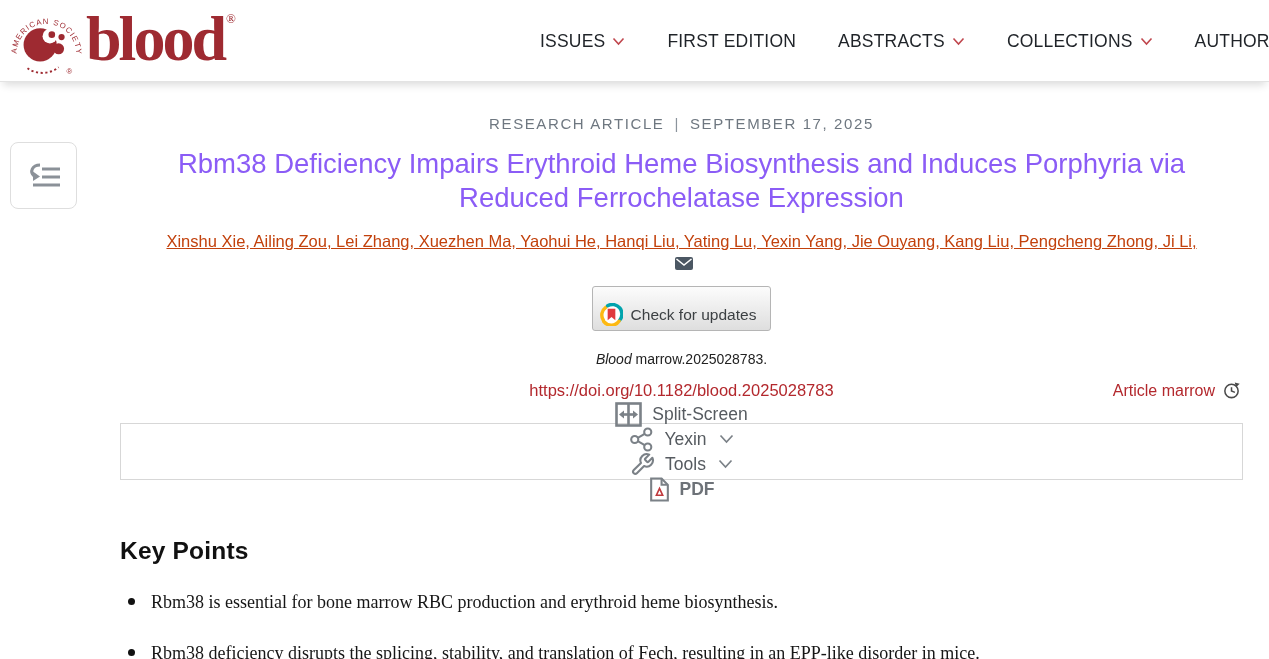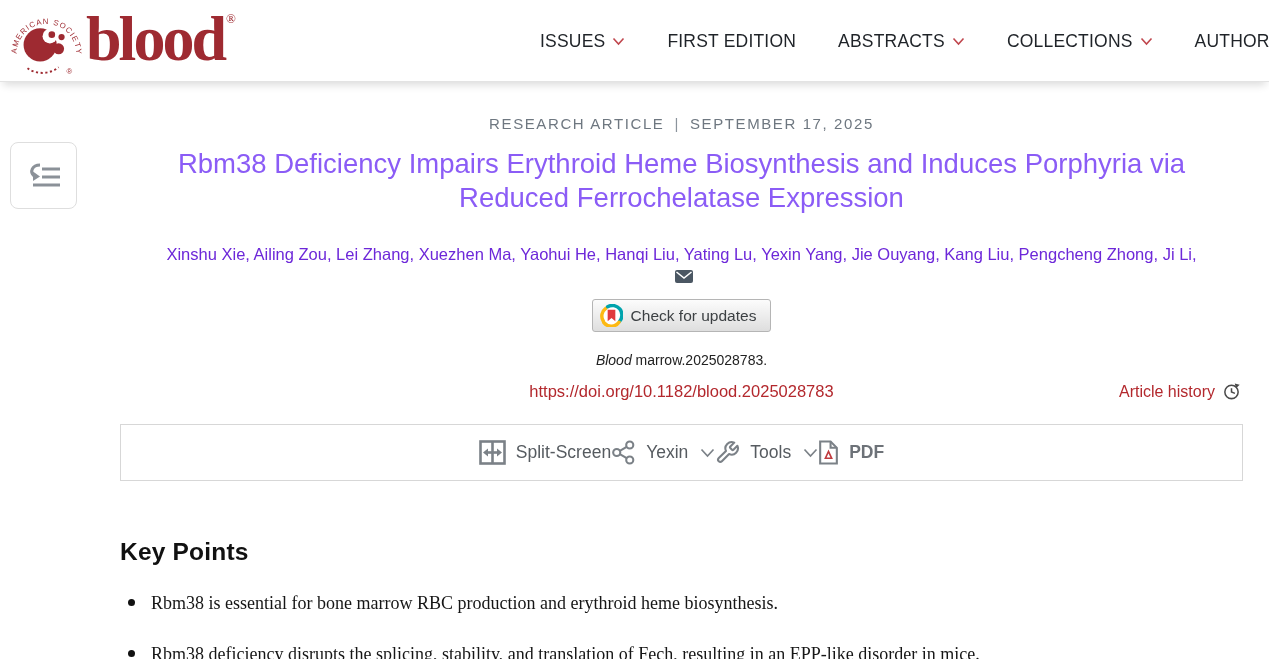--- a/index.html
+++ b/index.html
@@ -40,40 +40,40 @@
   .content { width:1123px; margin-left:120px; text-align:center; }
   .meta-line {
     margin-top:33px; font-size:15px; letter-spacing:1.6px;
     color:#6e7780; font-weight:400;
   }
   .meta-sep { margin:0 10px; color:#8b949c; }
   .article-title {
     margin:15px auto 0; max-width:1105px;
     font-size:27.5px; line-height:34px; font-weight:normal; color:#8b5cf6;
   }
-  .authors { margin-top:29px; font-size:16.5px; line-height:21.5px; color:#6d28d9; }
+  .authors { margin-top:16px; font-size:16.5px; line-height:21.5px; color:#c2410c;text-decoration:underline; }
   .authors .env { display:inline-block; vertical-align:-1px; margin-left:5px; }
   .check-updates {
     display:inline-flex; align-items:center; gap:8px; margin-top:12px;
-    padding:4px 14px 4px 7px; cursor:pointer;
+    padding:16px 14px 4px 7px; cursor:pointer;
     background:linear-gradient(#fcfcfc,#dedede);
     border:1px solid #b5b5b5; border-radius:3px;
     font-size:15.5px; color:#3c4043;
   }
   .citation-line { margin-top:20px; font-size:14px; color:#222; }
   .citation-line .journal { font-style:italic; }
   .doi-row { position:relative; margin-top:14px; height:20px; }
   .doi-link { font-size:16.5px; color:#b3282d; text-decoration:none; cursor:pointer; }
   .article-history {
     position:absolute; right:2px; top:0; display:flex; align-items:center; gap:7px;
     font-size:16px; color:#b3282d; cursor:pointer;
   }
   .action-bar {
     margin-top:22px; height:57px; border:1px solid #d7d7d7; background:#fff;
-    display:flex; align-items:center; justify-content:center; 
+    display:flex; align-items:center; justify-content:center; flex-direction:column;
   }
   .action-item { display:flex; align-items:center; gap:10px; cursor:pointer;
     font-size:17.5px; color:#565b60; }
   .action-item.pdf-item { font-weight:bold; color:#6d7278; }
   .action-chevron { margin-left:2px; display:flex; }
   
   .key-points { text-align:left; margin-top:57px; }
   .key-points h2 { font-size:24.5px; color:#111; font-weight:bold; letter-spacing:0.2px; }
   .kp-list { list-style:none; margin-top:26px; }
   .kp-list li {
@@ -199,21 +199,21 @@
     </div>
 
     <div class="citation-line">
       <span class="journal">Blood</span>
       <span>marrow.2025028783.</span>
     </div>
 
     <div class="doi-row">
       <a class="doi-link">https://doi.org/10.1182/blood.2025028783</a>
       <span class="article-history">
-        <span>Article history</span>
+        <span>Article marrow</span>
         <span>
           <svg width="19" height="19" viewBox="0 0 20 20">
             <circle cx="10" cy="10.5" r="7" fill="none" stroke="#4a4a4a" stroke-width="1.6"></circle>
             <path d="M10,6.5 V10.5 L13.6,12" fill="none" stroke="#4a4a4a" stroke-width="1.6"></path>
             <polygon points="13.4,1.6 18.6,2.8 14.8,6.6" fill="#4a4a4a"></polygon>
           </svg>
         </span>
       </span>
     </div>
 

